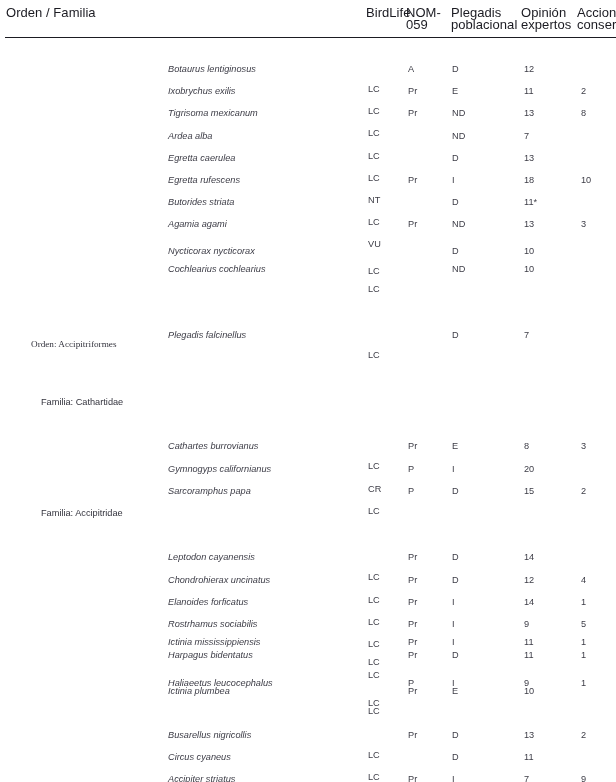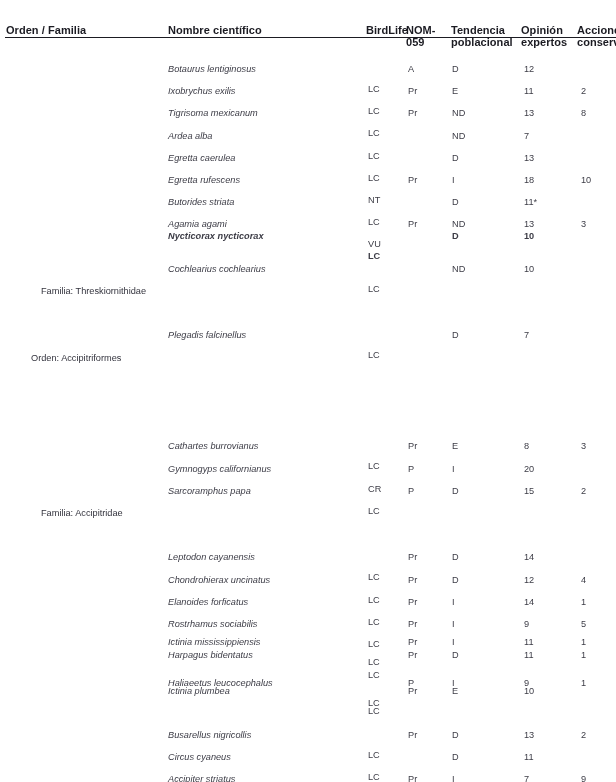--- a/index.html
+++ b/index.html
@@ -16,23 +16,23 @@
     position: relative;
   }
 
   
   #table-header {
     position: relative;
     height: 38px;
   }
   .hcell {
     position: absolute;
-    top: 25px;
-    font-size: 11px;
-    font-weight: bold;
+    top: 7px;
+    font-size: 13px;
+    font-weight: normal;
     color: #1b1b22;
     line-height: 11.6px;
     letter-spacing: 0.05px;
     white-space: pre-line;
   }
   .h-orden      { left: 6px;   width: 150px; }
   .h-nombre     { left: 168px; width: 190px; }
   .h-birdlife   { left: 366px; width: 42px;  }
   .h-nom        { left: 406px; width: 40px;  }
   .h-tendencia  { left: 451px; width: 66px;  }
@@ -83,25 +83,24 @@
   .c-nom      { left: 408px; }
   .c-tend     { left: 452px; }
   .c-opinion  { left: 524px; }
   .c-acciones { left: 581px; }
 </style>
 </head>
 <body>
 
 <div id="table-header">
   <div class="hcell h-orden">Orden / Familia</div>
-  <div class="hcell h-nombre">Nombre científico</div>
   <div class="hcell h-birdlife">BirdLife</div>
   <div class="hcell h-nom">NOM-
 059</div>
-  <div class="hcell h-tendencia">Tendencia
+  <div class="hcell h-tendencia">Plegadis
 poblacional</div>
   <div class="hcell h-opinion">Opinión
 expertos</div>
   <div class="hcell h-acciones">Acciones
 conserva</div>
   <div id="header-rule"></div>
 </div>
 
 <div id="table-body">
     <div class="row" style="top: 25px;">
@@ -154,46 +153,46 @@
       <div class="cell c-opinion">11*</div>
     </div>
     <div class="row" style="top: 180.4px;">
       <div class="cell c-nombre">Agamia agami</div>
       <div class="cell c-birdlife">VU</div>
       <div class="cell c-nom">Pr</div>
       <div class="cell c-tend">ND</div>
       <div class="cell c-opinion">13</div>
       <div class="cell c-acciones">3</div>
     </div>
-    <div class="row" style="top: 192px; font-weight: bold;">
+    <div class="row" style="top: 207px;">
       <div class="cell c-nombre">Nycticorax nycticorax</div>
       <div class="cell c-birdlife">LC</div>
       <div class="cell c-tend">D</div>
       <div class="cell c-opinion">10</div>
     </div>
     <div class="row" style="top: 224.8px;">
       <div class="cell c-nombre">Cochlearius cochlearius</div>
       <div class="cell c-birdlife">LC</div>
       <div class="cell c-tend">ND</div>
       <div class="cell c-opinion">10</div>
-    </div>
-    <div class="row" style="top: 247px;">
-      <div class="cell c-group familia">Familia: Threskiornithidae</div>
     </div>
     <div class="row" style="top: 269.2px;"></div>
     <div class="row" style="top: 291.4px;">
       <div class="cell c-nombre">Plegadis falcinellus</div>
       <div class="cell c-birdlife">LC</div>
       <div class="cell c-tend">D</div>
       <div class="cell c-opinion">7</div>
     </div>
-    <div class="row" style="top: 314px;">
+    <div class="row" style="top: 300px; font-family: Liberation Serif, serif;">
       <div class="cell c-group orden">Orden: Accipitriformes</div>
     </div>
     <div class="row" style="top: 335.8px;"></div>
+    <div class="row" style="top: 358px;">
+      <div class="cell c-group familia">Familia: Cathartidae</div>
+    </div>
     <div class="row" style="top: 380.2px;"></div>
     <div class="row" style="top: 402.4px;">
       <div class="cell c-nombre">Cathartes burrovianus</div>
       <div class="cell c-birdlife">LC</div>
       <div class="cell c-nom">Pr</div>
       <div class="cell c-tend">E</div>
       <div class="cell c-opinion">8</div>
       <div class="cell c-acciones">3</div>
     </div>
     <div class="row" style="top: 424.6px; text-align: center;">

